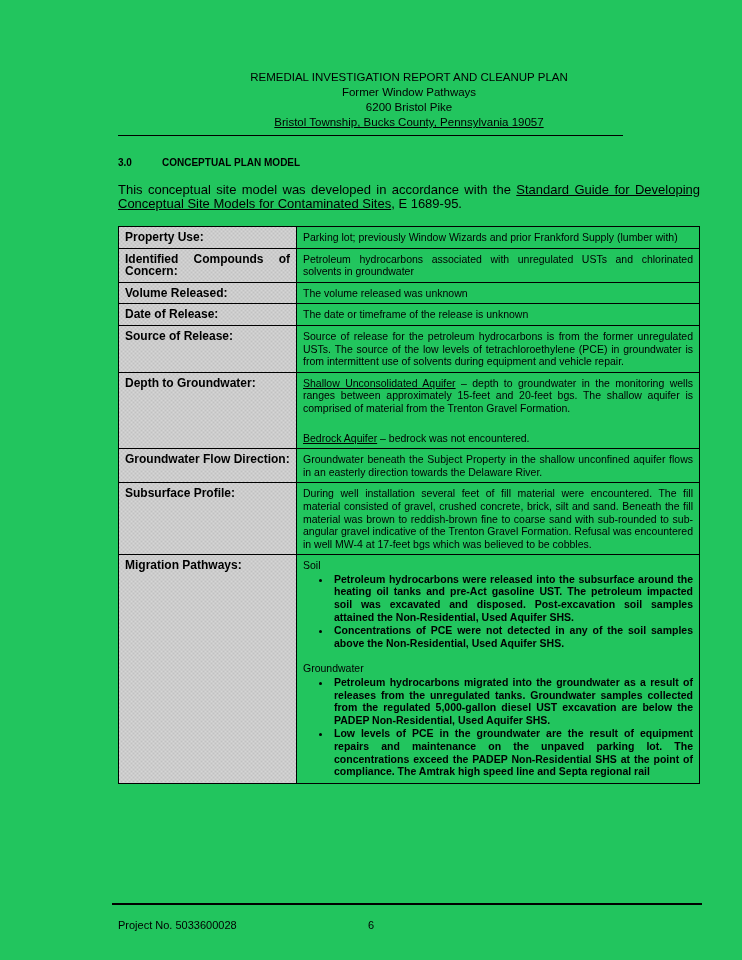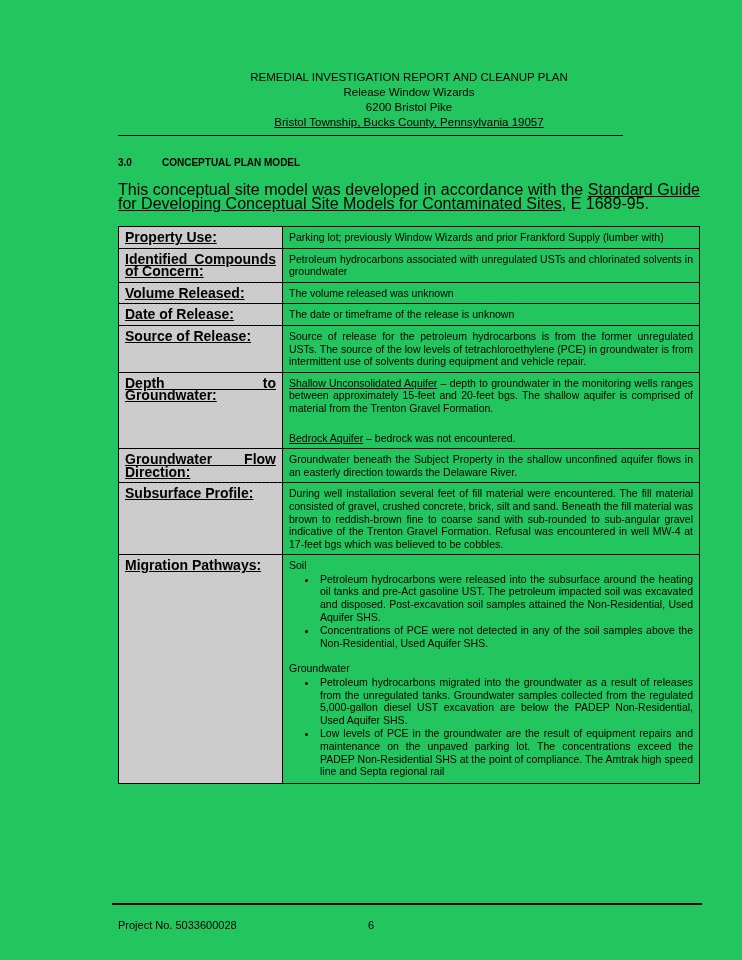--- a/index.html
+++ b/index.html
@@ -14,60 +14,59 @@
     overflow: hidden;
   }
   .content { position: absolute; left: 118px; right: 42px; top: 70px; }
 
   .doc-header { text-align: center; font-size: 11.5px; line-height: 15px; }
   .header-rule { width: 505px; border-bottom: 1.5px solid #000; margin-top: 5px; }
 
   .section-heading { margin-top: 21px; font-size: 10px; font-weight: bold; display: flex; }
   .section-heading .num { width: 44px; }
 
-  .intro { margin-top: 15px; font-size: 16px; line-height: 14px; text-align: justify; }
+  .intro { margin-top: 15px; font-size: 13px; line-height: 14px; text-align: justify; }
   .u { text-decoration: underline; }
 
   table.csm { margin-top: 15px; width: 100%; border-collapse: collapse; font-size: 10.5px; line-height: 12.6px; }
   table.csm td { border: 1.2px solid #000; padding: 4px 6px; vertical-align: top; }
   td.lbl {
-    width: 164px;
+    width: 178px;
     font-weight: bold;
-    font-size: 14px;
+    font-size: 12px;
     vertical-align: middle;
     text-align: justify;
     background-color: #d6d6d6;
     background-image:
       radial-gradient(#8f8f8f 0.6px, transparent 0.75px),
       radial-gradient(#8f8f8f 0.6px, transparent 0.75px);
     background-size: 4px 4px;
     background-position: 0 0, 2px 2px;
-    text-decoration: underline;
   }
   td.val { text-align: justify; }
   .para + .para { margin-top: 17px; }
-  ul.blist { margin: 1px 0 0 16px; padding-left: 13px; }
+  ul.blist { margin: 1px 0 0 16px; padding-left: 13px; font-weight: bold; }
   ul.blist li { text-align: justify; padding-left: 2px; margin-bottom: 1px; }
   .subhead { margin-top: 0; }
   .subhead.gap { margin-top: 13px; }
 
   .footer-rule { position: absolute; left: 112px; right: 40px; top: 903px; border-top: 2px solid #000; }
   .footer-project { position: absolute; left: 118px; top: 919px; font-size: 11px; text-align: center; }
   .footer-page { position: absolute; left: 50%; transform: translateX(-50%); top: 919px; font-size: 11px; }
   .footer-logo { position: absolute; right: 52px; top: 893px; }
 </style>
 </head>
 <body>
 
 <div class="page">
   <div class="content">
 
     <div class="doc-header">
       <div>REMEDIAL INVESTIGATION REPORT AND CLEANUP PLAN</div>
-      <div>Release Window Wizards</div>
+      <div>Former Window Pathways</div>
       <div>6200 Bristol Pike</div>
       <div class="u">Bristol Township, Bucks County, Pennsylvania 19057</div>
     </div>
     <div class="header-rule"></div>
 
     <div class="section-heading">
       <span class="num">3.0</span>
       <span>CONCEPTUAL PLAN MODEL</span>
     </div>
 

